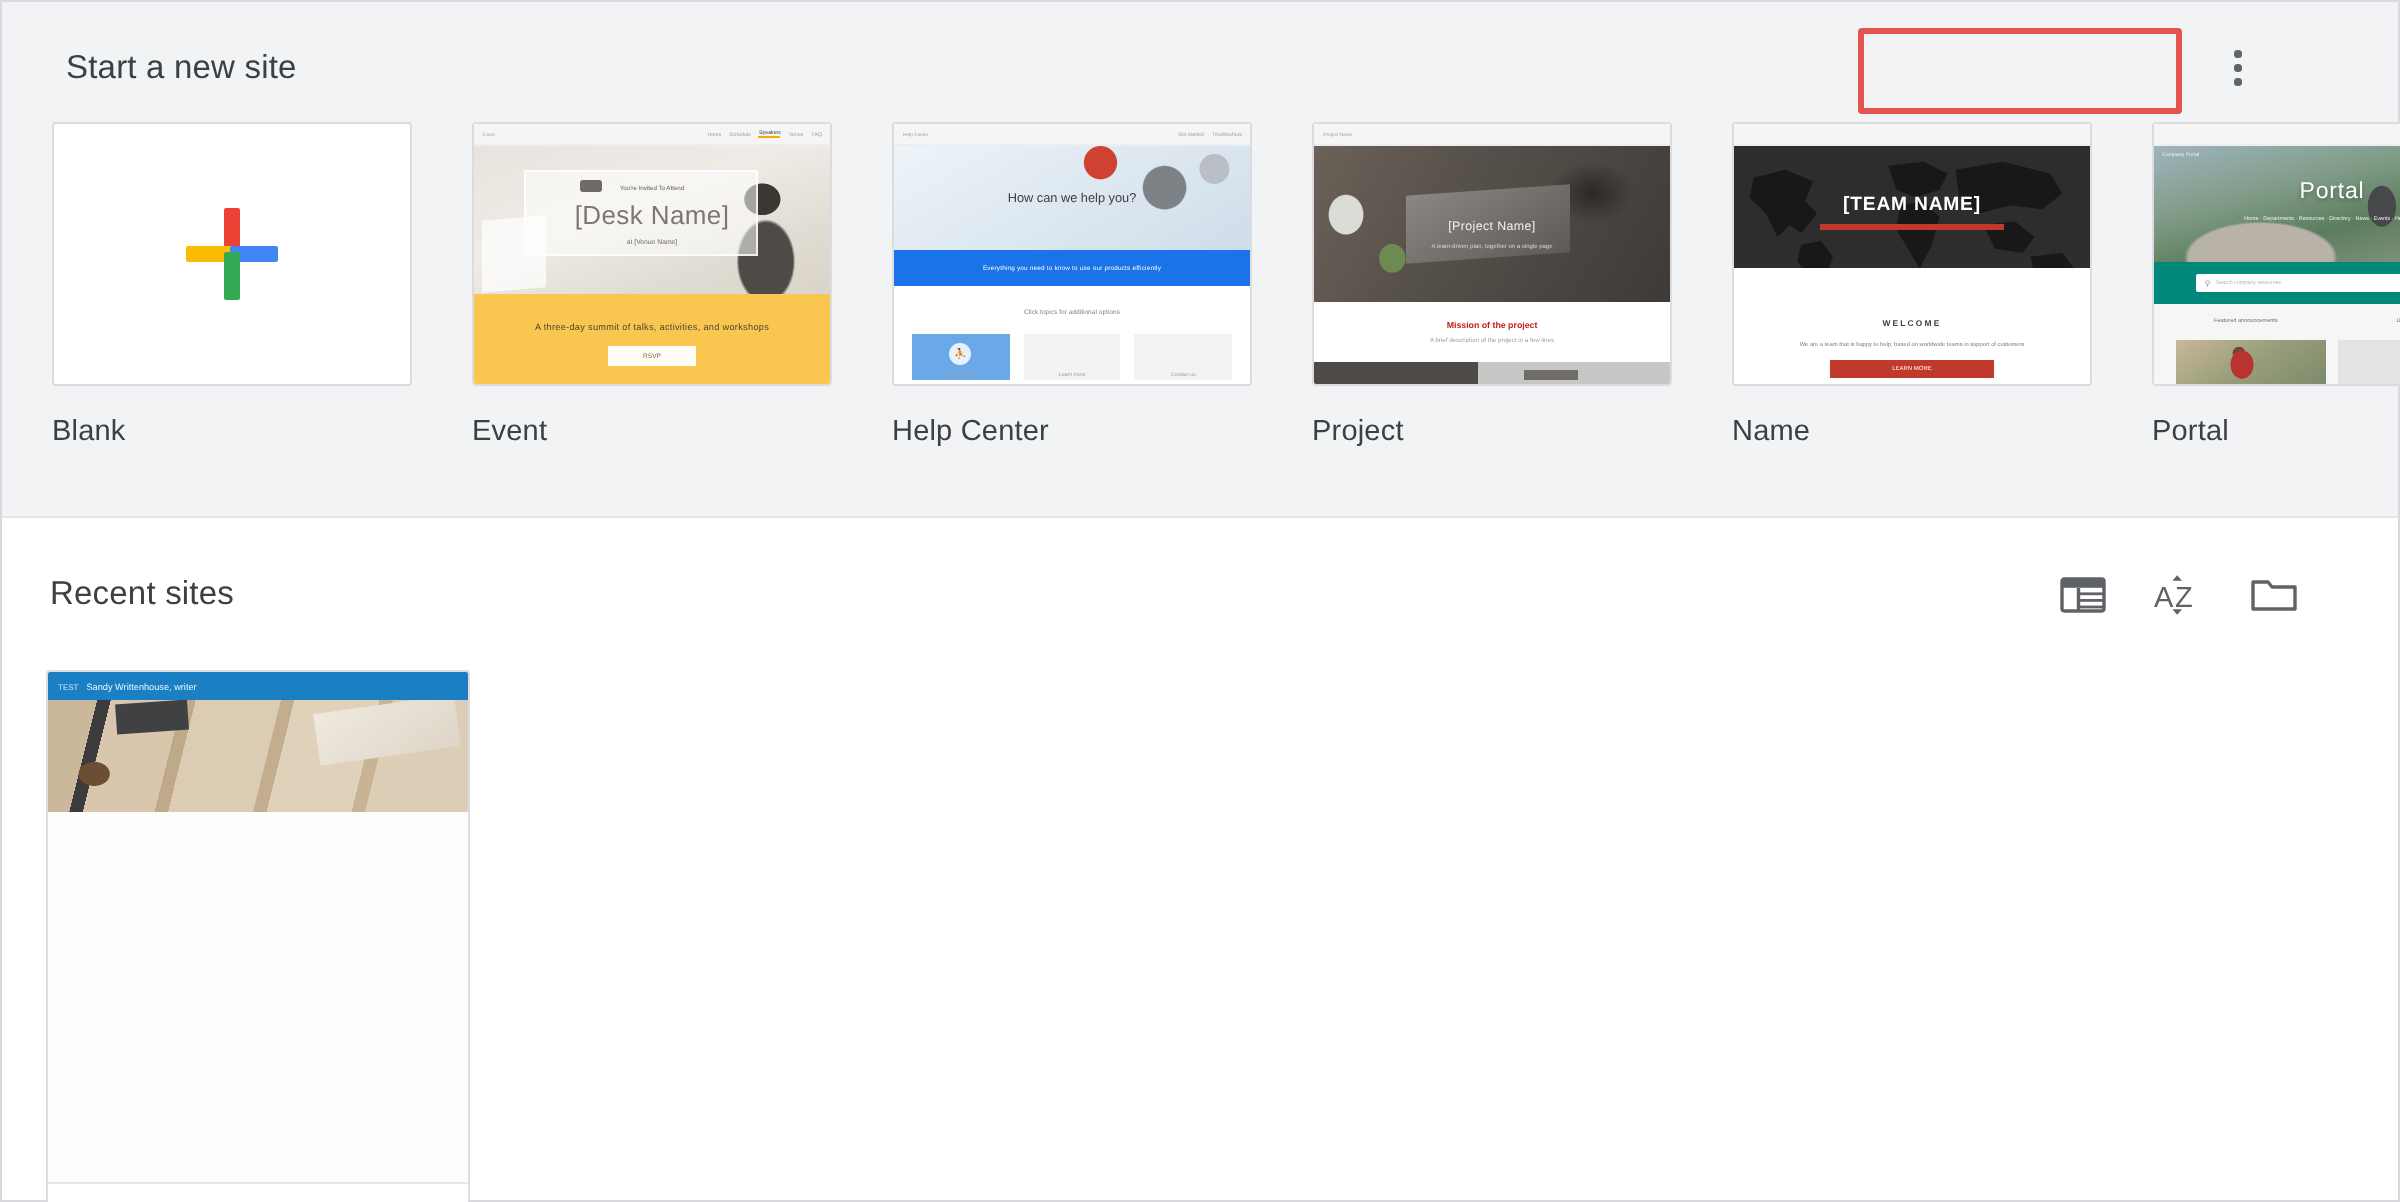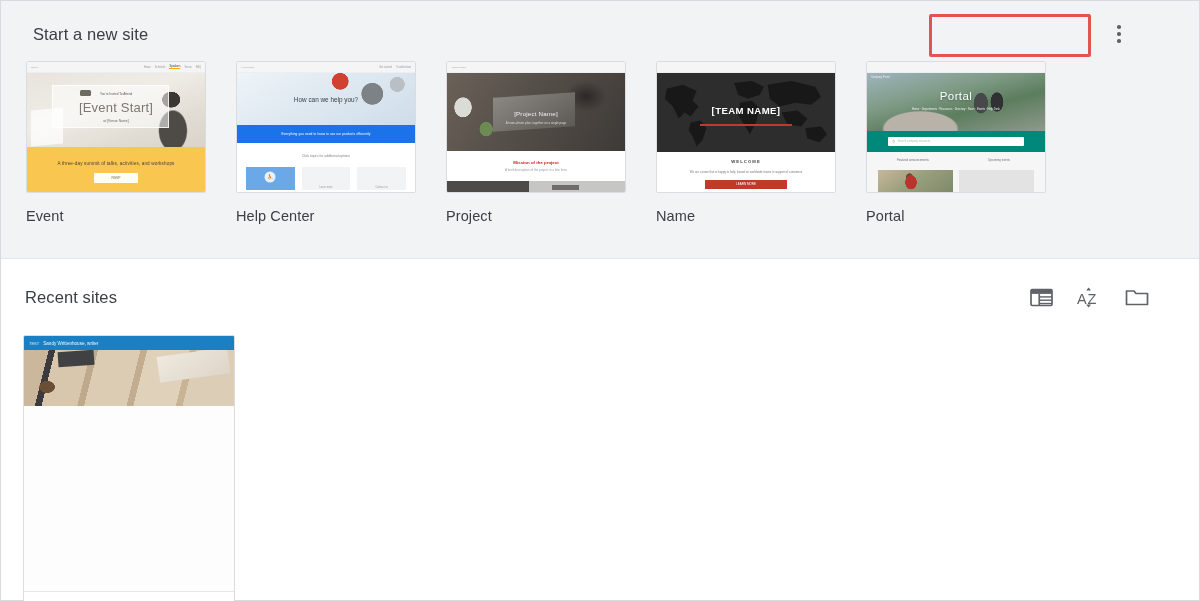--- a/index.html
+++ b/index.html
@@ -179,21 +179,21 @@
   .pr-missub { position:absolute; left:0; right:0; top:58%; text-align:center; font-size:3.1px; color:#9aa0a6; }
   .pr-bot { position:absolute; left:0; top:119px; width:100%; height:13px; display:flex; }
   .pr-bot .l { width:46%; background:#4d4a47; }
   .pr-bot .r { flex:1; background:#c6c6c4; position:relative; }
   .pr-bot .r::after {
     content:""; position:absolute; left:24%; top:34%; width:28%; height:32%; background:#6f6c69;
   }
 
   
   .tm-hero {
-    position:absolute; left:0; top:11px; width:100%; height:79px;
+    position:absolute; left:0; top:11px; width:100%; height:61px;
     background:#2e2e2e; overflow:hidden;
   }
   .tm-map { position:absolute; inset:0; opacity:.92; }
   .tm-name {
     position:absolute; left:0; right:0; top:40%; text-align:center;
     font-size:9.6px; color:#fff; font-weight:700; letter-spacing:.4px;
   }
   .tm-rule {
     position:absolute; left:24%; width:52%; top:64%; height:2.6px; background:#c0392b;
   }
@@ -331,40 +331,51 @@
     </div>
 
     <div class="kebab-top">
       <i></i>
         <i></i>
         <i></i>
     </div>
 
     <div class="tpl-row">
 
+      <div class="tpl">
+        <div class="tpl-thumb">
+          <div class="gplus">
+            <span class="arm up"></span>
+            <span class="arm left"></span>
+            <span class="arm right"></span>
+            <span class="arm down"></span>
+          </div>
+        </div>
+        <div class="tpl-name">Blank</div>
+      </div>
 
       <div class="tpl">
         <div class="tpl-thumb">
           <div class="mini">
             <div class="mini-bar">
               <span class="bt">Event</span>
               <span class="mini-nav">
                 <span>Home</span>
                 <span>Schedule</span>
                 <span class="sel">Speakers</span>
                 <span>Venue</span>
                 <span>FAQ</span>
               </span>
             </div>
             <div class="ev-hero">
               <div class="ev-board"></div>
               <div class="ev-easel"></div>
               <div class="ev-proj"></div>
               <div class="ev-t1">You're Invited To Attend</div>
-              <div class="ev-t2">[Event Start]</div>
+              <div class="ev-t2">[Desk Name]</div>
               <div class="ev-t3">at [Venue Name]</div>
             </div>
             <div class="ev-yellow">
               <div class="line">A three-day summit of talks, activities, and workshops</div>
               <div class="ev-rsvp">RSVP</div>
             </div>
           </div>
         </div>
         <div class="tpl-name">Event</div>
       </div>

